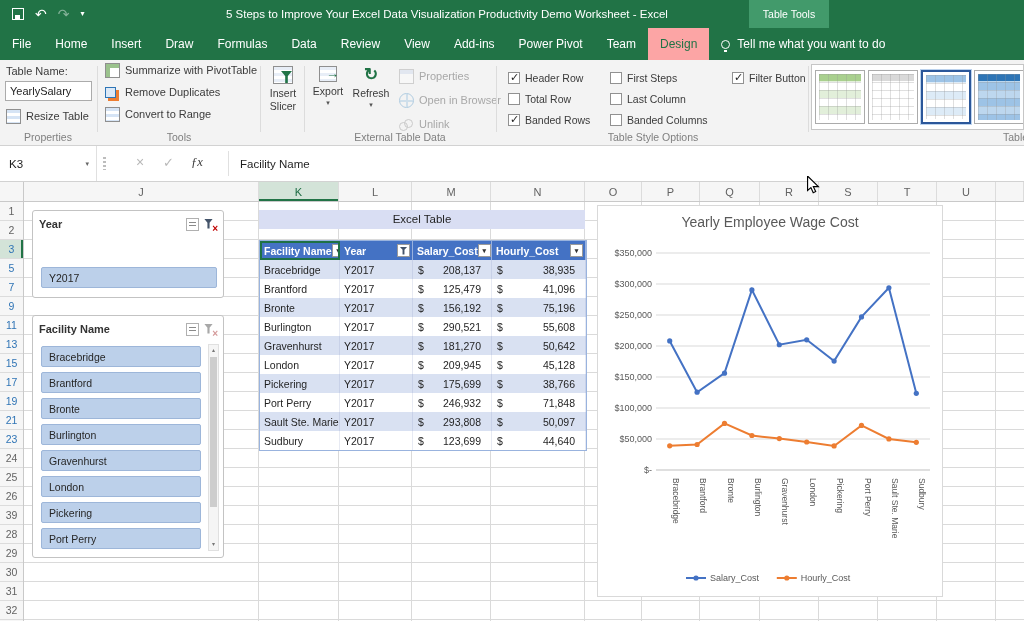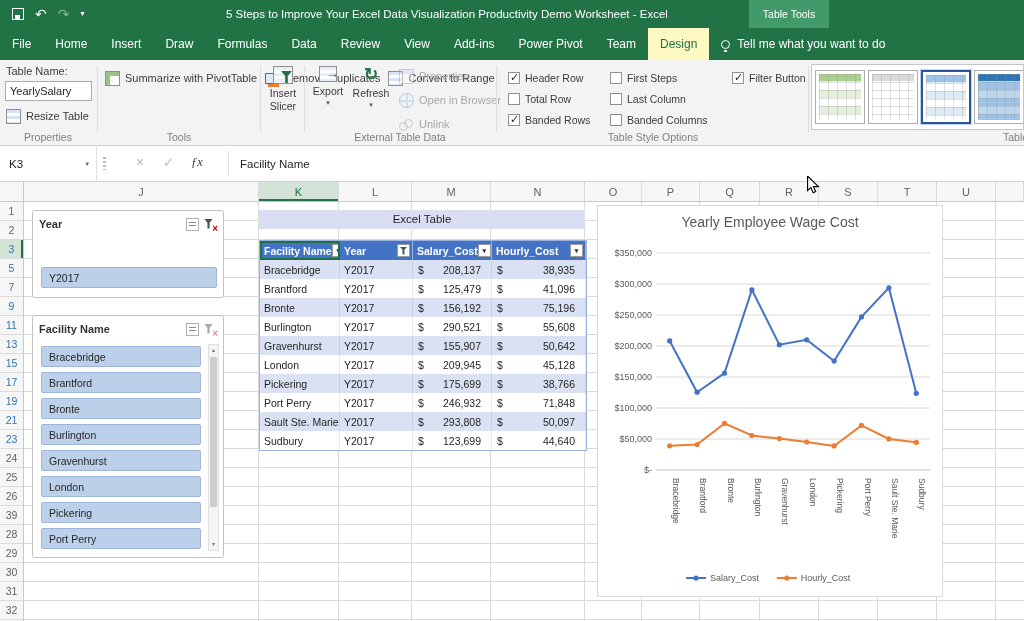--- a/index.html
+++ b/index.html
@@ -14,35 +14,35 @@
 .qi.small{font-size:8px}
 .i-save{width:12px;height:12px;border:1.5px solid #fff;position:relative;display:inline-block}
 .i-save::after{content:"";position:absolute;left:2px;bottom:0;width:5px;height:4px;background:#fff}
 .title{position:absolute;left:226px;top:0;height:28px;display:flex;align-items:center;font-size:11.5px;color:#fff;white-space:nowrap}
 .ttools{position:absolute;left:749px;top:0;width:80px;height:28px;background:#429a6b;color:#fff;font-size:10.5px;display:flex;align-items:center;justify-content:center}
 
 
 .tabrow{position:absolute;top:28px;left:0;width:100%;height:32px;background:#217346;display:flex;align-items:stretch;color:#fff}
 .tabs{display:flex;height:100%}
 .tab{padding:0 12px;display:flex;align-items:center;font-size:12px;white-space:nowrap}
-.tab.active{background:#fef9c3;color:#217346}
+.tab.active{background:#fca5a5;color:#217346}
 .tellme{display:flex;align-items:center;gap:7px;margin-left:12px;font-size:12px;white-space:nowrap}
 .i-bulb{width:9px;height:9px;border:1.5px solid #fff;border-radius:50%;position:relative;display:inline-block}
 .i-bulb::after{content:"";position:absolute;left:1.5px;top:9px;width:3px;height:2.5px;background:#fff}
 
 
 .ribbon{position:absolute;top:60px;left:0;width:100%;height:86px;background:#f3f3f3;border-bottom:1px solid #d2d2d2}
 .rgroup{position:absolute;top:0;height:100%}
 .glabel{position:absolute;bottom:2px;left:0;right:0;text-align:center;font-size:10.5px;color:#7f7f7f;white-space:nowrap}
 .gl-styles{left:192px;right:auto;width:220px;text-align:left}
 .rsep{position:absolute;top:6px;height:66px;width:1px;background:#dcdcdc}
 .sbtn{display:flex;align-items:center;gap:5px;font-size:11px;color:#3b3b3b;white-space:nowrap;height:20px;padding:0 3px}
 .tn-label{position:absolute;left:6px;top:5px;font-size:11px;color:#3b3b3b}
 .tn-input{position:absolute;left:5px;top:21px;width:87px;height:20px;border:1px solid #ababab;font-size:11px;padding:0 4px;font-family:"Liberation Sans",sans-serif;color:#1f1f1f}
-#tools-btns{position:absolute;left:3px;top:8px;display:flex;flex-direction:row;gap:2px}
+#tools-btns{position:absolute;left:3px;top:0;display:flex;flex-direction:column;gap:2px}
 .bbtn{position:absolute;display:flex;flex-direction:column;align-items:center;font-size:10.5px;color:#3b3b3b;text-align:center;line-height:1.25}
 .bbtn .arr{font-size:7px;color:#555;margin-top:1px}
 .bbtn .bi{margin-bottom:3px}
 #ext-smalls{position:absolute;left:90px;top:6px;display:flex;flex-direction:column;gap:4px}
 .dis{color:#a8a8a8}
 .dis .i{opacity:.4}
 
 
 .i{width:15px;height:15px;display:inline-block;flex:none;position:relative}
 .i-pivot{border:1px solid #8f8f8f;background:linear-gradient(180deg,#9bc28d 0 4px,rgba(0,0,0,0) 4px),linear-gradient(90deg,#9bc28d 0 4px,#fff 4px)}
@@ -454,21 +454,21 @@
           </div>
           <div class="trow band">
             <div class="td" style="width: 80px;">
               <span>Gravenhurst</span>
             </div>
             <div class="td" style="width: 73px;">
               <span>Y2017</span>
             </div>
             <div class="td money" style="width: 79px;">
               <span class="cur">$</span>
-              <span class="num">155,907</span>
+              <span class="num">181,270</span>
             </div>
             <div class="td money" style="width: 94px;">
               <span class="cur">$</span>
               <span class="num">50,642</span>
             </div>
           </div>
           <div class="trow">
             <div class="td" style="width: 80px;">
               <span>London</span>
             </div>

